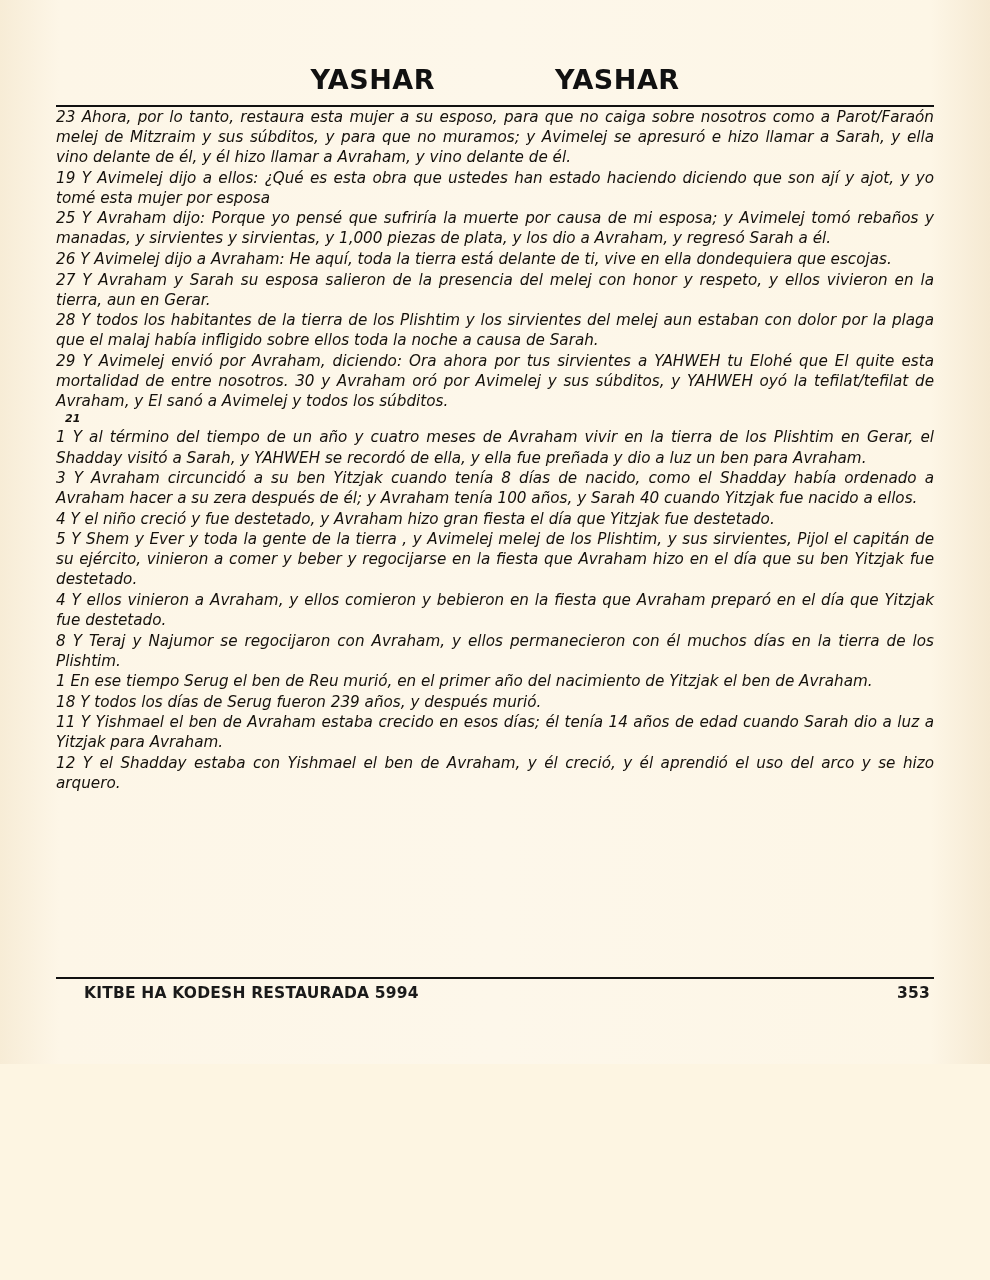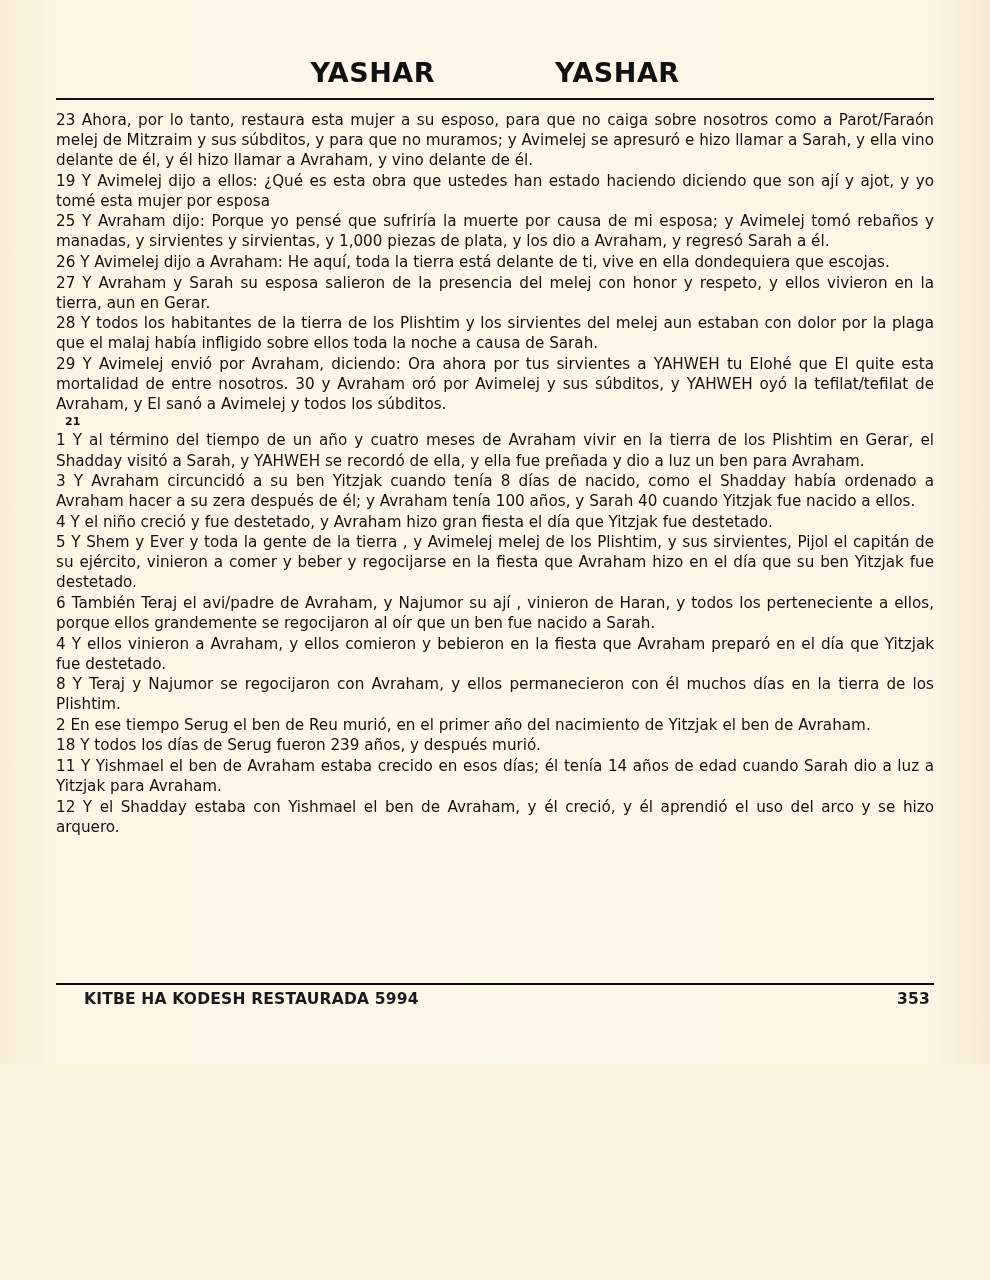--- a/index.html
+++ b/index.html
@@ -12,21 +12,21 @@
     background: #fdf5e2;
     font-family: "DejaVu Sans", sans-serif;
     color: #1a1a1a;
     overflow: hidden;
   }
   .page {
     position: relative;
     width: 990px;
     height: 1064px;
     box-sizing: border-box;
-    padding: 9px 56px;
+    padding: 16px 56px;
     background: linear-gradient(90deg, #f7ecd6 0%, #fdf6e7 6%, #fdf7ea 50%, #fdf6e6 94%, #f5e9d2 100%);
   }
   
   .header {
     display: flex;
     justify-content: center;
     align-items: baseline;
     gap: 120px;
     padding-top: 48px;
     padding-bottom: 6px;
@@ -39,42 +39,42 @@
     font-family: "DejaVu Sans", sans-serif;
   }
   .rule {
     border: none;
     border-top: 2.5px solid #111;
     margin: 0 0 0 0;
   }
   .rule-top { margin-top: 4px; }
   
   .content {
-    margin-top: 10px;
     font-size: 15.2px;
     line-height: 1.32;
     text-align: justify;
     text-justify: inter-word;
     color: #15110c;
+    font-style: italic;
   }
   .verse {
     margin: 0 0 0.5px 0;
     text-align: justify;
   }
   .chapter-num {
     font-weight: bold;
     font-size: 11px;
     margin: 1px 0 1px 9px;
   }
   
   .footer {
     position: absolute;
     left: 56px;
     right: 56px;
-    bottom: 56px;
+    bottom: 62px;
   }
   .footer-rule {
     border: none;
     border-top: 2.5px solid #111;
     margin-bottom: 5px;
   }
   .footer-row {
     display: flex;
     justify-content: space-between;
     align-items: baseline;
@@ -105,24 +105,23 @@
     <p class="verse">27 Y Avraham y Sarah su esposa salieron de la presencia del melej con honor y respeto, y ellos vivieron en la tierra, aun en Gerar.</p>
     <p class="verse">28 Y todos los habitantes de la tierra de los Plishtim y los sirvientes del melej aun estaban con dolor por la plaga que el malaj había infligido sobre ellos toda la noche a causa de Sarah.</p>
     <p class="verse">29 Y Avimelej envió por Avraham, diciendo: Ora ahora por tus sirvientes a YAHWEH tu Elohé que El quite esta mortalidad de entre nosotros.  30 y Avraham oró por Avimelej y sus súbditos, y YAHWEH oyó la tefilat/tefilat de Avraham, y El sanó a Avimelej y todos los súbditos.</p>
 
     <div class="chapter-num">21</div>
 
     <p class="verse">1 Y al término del tiempo de un año y cuatro meses de Avraham vivir en la tierra de los Plishtim en Gerar, el Shadday visitó a Sarah, y YAHWEH se recordó de ella, y ella fue preñada y dio a luz un ben para Avraham.</p>
     <p class="verse">3 Y Avraham circuncidó a su ben Yitzjak cuando tenía 8 días de nacido, como el Shadday había ordenado a Avraham hacer a su zera después de él; y Avraham tenía 100 años, y Sarah 40 cuando Yitzjak fue nacido a ellos.</p>
     <p class="verse">4 Y el niño creció y fue destetado, y Avraham hizo gran fiesta el día que Yitzjak fue destetado.</p>
     <p class="verse">5 Y Shem y Ever y toda la gente de la tierra , y Avimelej melej de los Plishtim, y sus sirvientes, Pijol el capitán de su ejército, vinieron a comer y beber y regocijarse en la fiesta que Avraham hizo en el día que su ben Yitzjak fue destetado.</p>
-    <p class="verse">6 También Teraj el avi/padre de Avraham, y Najumor su ají , vinieron de Haran, y todos los perteneciente a ellos, porque ellos grandemente se regocijaron al oír que un ben fue nacido a Sarah.</p>
     <p class="verse">4 Y ellos vinieron a Avraham, y ellos comieron y bebieron en la fiesta que Avraham preparó en el día que Yitzjak fue destetado.</p>
     <p class="verse">8 Y Teraj y Najumor se regocijaron con Avraham, y ellos permanecieron con él muchos días en la tierra de los Plishtim.</p>
-    <p class="verse">2 En ese tiempo Serug el ben de Reu murió, en el primer año del nacimiento de Yitzjak el ben de Avraham.</p>
+    <p class="verse">1 En ese tiempo Serug el ben de Reu murió, en el primer año del nacimiento de Yitzjak el ben de Avraham.</p>
     <p class="verse">18 Y todos los días de Serug fueron 239 años, y después murió.</p>
     <p class="verse">11 Y Yishmael el ben de Avraham estaba crecido en esos días; él tenía 14 años de edad cuando Sarah dio a luz a Yitzjak para Avraham.</p>
     <p class="verse">12 Y el Shadday estaba con Yishmael el ben de Avraham, y él creció, y él aprendió el uso del arco y se hizo arquero.</p>
 
   </div>
 
   <div class="footer">
     <hr class="footer-rule">
     <div class="footer-row">
       <div class="footer-left">KITBE HA KODESH RESTAURADA  5994</div>

